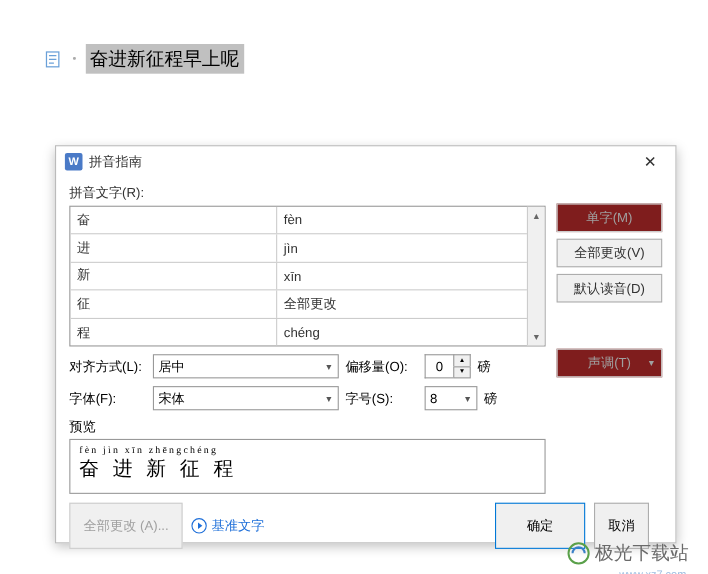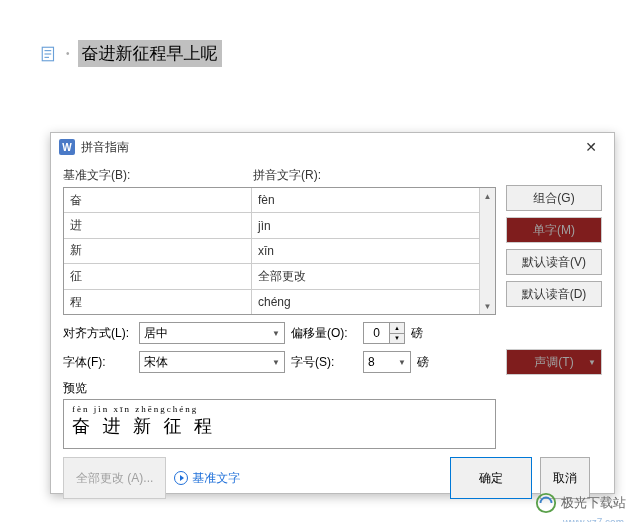--- a/index.html
+++ b/index.html
@@ -39,21 +39,21 @@
 
 .side-btn { height: 26px; background: #f0f0f0; border: 1px solid #adadad; font-size: 12px; color: #333; cursor: pointer; display: flex; align-items: center; justify-content: center; }
 .side-btn.disabled { color: #a0a0a0; background: #7f1d1d; border-color: #ccc; cursor: default; }
 .side-btn.split { position: relative; }
 .drop-arr { position: absolute; right: 5px; font-size: 8px; }
 
 .form-row { display: flex; align-items: center; gap: 6px; margin-top: 7px; font-size: 12px; }
 .form-row label { width: 70px; }
 .combo { height: 22px; border: 1px solid #999; background: #fff; font-size: 12px; padding: 0 4px; display: flex; align-items: center; position: relative; }
 .combo .arr { position: absolute; right: 4px; font-size: 8px; color: #555; }
-.combo.w175 { width: 146px; }
+.combo.w175 { width: 169px; }
 .combo.w40 { width: 48px; }
 .spin { width: 42px; height: 22px; display: flex; }
 .spin input { width: 26px; border: 1px solid #999; border-right: none; font-size: 12px; text-align: center; }
 .spin-btns { width: 16px; display: flex; flex-direction: column; }
 .spin-btns div { flex: 1; border: 1px solid #999; display: flex; align-items: center; justify-content: center; font-size: 6px; background: #f0f0f0; cursor: pointer; }
 .spin-btns div:first-child { border-bottom: none; }
 .unit { font-size: 12px; }
 
 .preview-lbl { font-size: 12px; margin-top: 7px; margin-bottom: 2px; }
 .preview-box { border: 1px solid #999; height: 50px; padding: 4px 8px; background: #fff; }
@@ -61,21 +61,21 @@
 .pv-base { font-size: 18px; font-family: "SimSun", serif; letter-spacing: 4px; color: #000; }
 
 .footer { display: flex; align-items: center; padding: 8px 12px 0 0; gap: 8px; margin-top: auto; }
 .foot-btn { height: 42px; padding: 0 12px; background: #f0f0f0; border: 1px solid #adadad; font-size: 12px; cursor: pointer; display: flex; align-items: center; }
 .foot-btn.disabled { color: #a0a0a0; border-color: #ccc; }
 .foot-btn.primary { border: 1px solid #0078d7; padding: 0 28px; }
 .tips { display: flex; align-items: center; gap: 4px; color: #1e6fd9; font-size: 12px; cursor: pointer; }
 .tips-icon { width: 14px; height: 14px; border: 1.5px solid #1e6fd9; border-radius: 50%; display: flex; align-items: center; justify-content: center; }
 .tips-icon::after { content: ""; border-left: 4px solid #1e6fd9; border-top: 3px solid transparent; border-bottom: 3px solid transparent; margin-left: 1px; }
 
-.watermark { position: absolute; right: 18px; bottom: 8px; display: flex; align-items: center; gap: 4px; font-size: 13px; color: #6a6a6a; }
+.watermark { position: absolute; right: 18px; bottom: 8px; display: flex; align-items: center; gap: 4px; font-size: 17px; color: #6a6a6a; }
 .wm-icon { width: 22px; height: 22px; }
 .wm-url { position: absolute; right: 20px; bottom: -6px; font-size: 10px; color: #9bbce0; }
 </style>
 </head>
 <body>
 
 <div class="doc-area">
   <div class="doc-line">
     <span class="doc-icon">
       <svg viewBox="0 0 16 16">
@@ -95,21 +95,20 @@
     <span class="app-icon">W</span>
     <span class="title-text">拼音指南</span>
     <span class="spacer"></span>
     <span class="close-btn">✕</span>
   </div>
 
   <div class="dlg-body">
     <div class="top-row">
       <div class="left-col">
         <div class="hdr-row">
-          <div class="hdr-b">基准文字(B):</div>
           <div class="hdr-r">拼音文字(R):</div>
         </div>
         <div class="grid">
           <div class="grid-inner">
             <div class="grow">
                 <div class="gcell b">奋</div>
                 <div class="gcell r">fèn</div>
               </div>
             <div class="grow">
                 <div class="gcell b">进</div>
@@ -166,23 +165,22 @@
         </div>
 
         <div class="preview-lbl">预览</div>
         <div class="preview-box">
           <div class="pv-ruby">fèn jìn xīn zhēngchéng</div>
           <div class="pv-base">奋 进 新 征 程</div>
         </div>
       </div>
 
       <div class="right-col">
-        <div class="side-btn">组合(G)</div>
         <div class="side-btn disabled">单字(M)</div>
-        <div class="side-btn">默认读音(V)</div>
+        <div class="side-btn">全部更改(V)</div>
         <div class="side-btn">默认读音(D)</div>
         <div style="height:30px"></div>
         <div class="side-btn disabled split">
             <span>声调(T)</span>
             <span class="drop-arr">▼</span>
           </div>
       </div>
     </div>
 
     <div class="footer">

